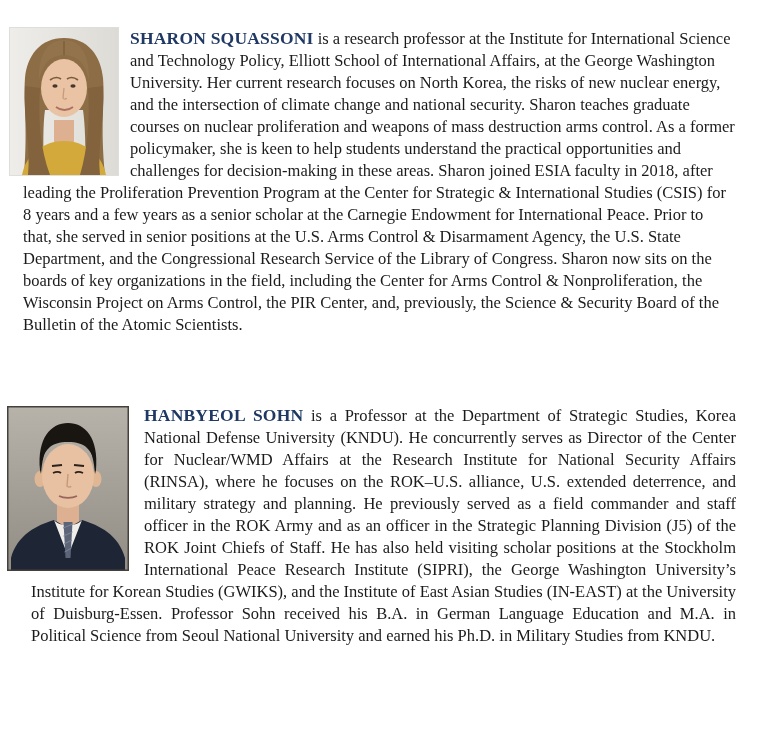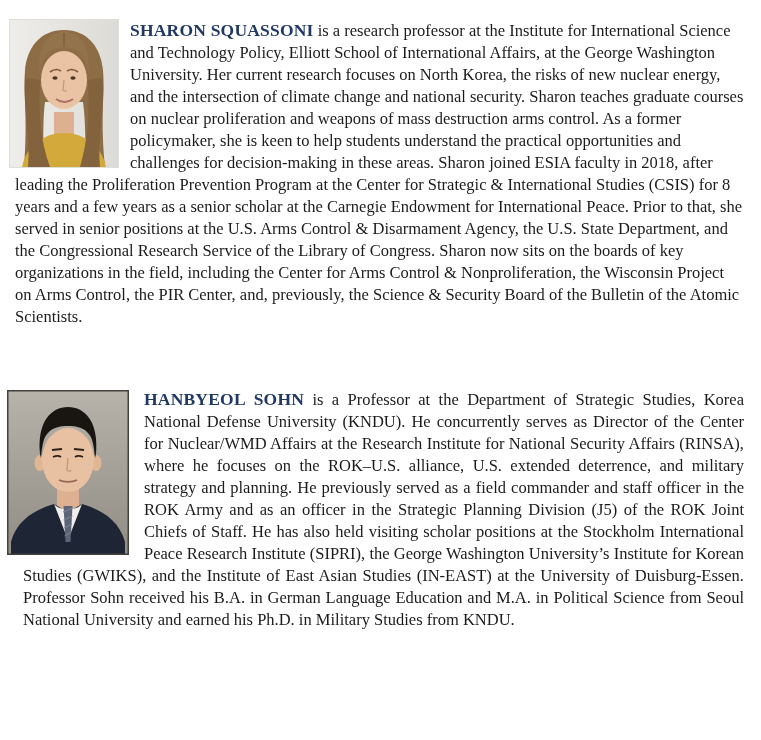--- a/index.html
+++ b/index.html
@@ -24,21 +24,21 @@
   .bio-1 .photo {
     width: 108px; height: 147px;
     margin: 1px 12px 4px 3px;
     outline: 1px solid #dededa;
   }
   .bio-2 { margin-top: 52px; }
   .bio-2 .photo {
     width: 122px; height: 165px;
     margin: 2px 15px 4px 0;
   }
-  .bio-text { margin: 8px; }
+  .bio-text { margin: 16px; }
   .bio-2 .bio-text { text-align: justify; padding-left: 8px; }
   .person-name {
     font-weight: bold;
     font-size: 17.5px;
     letter-spacing: 0.2px;
     color: var(--name-color, #1f3864);
   }
 </style>
 </head>
 <body>

